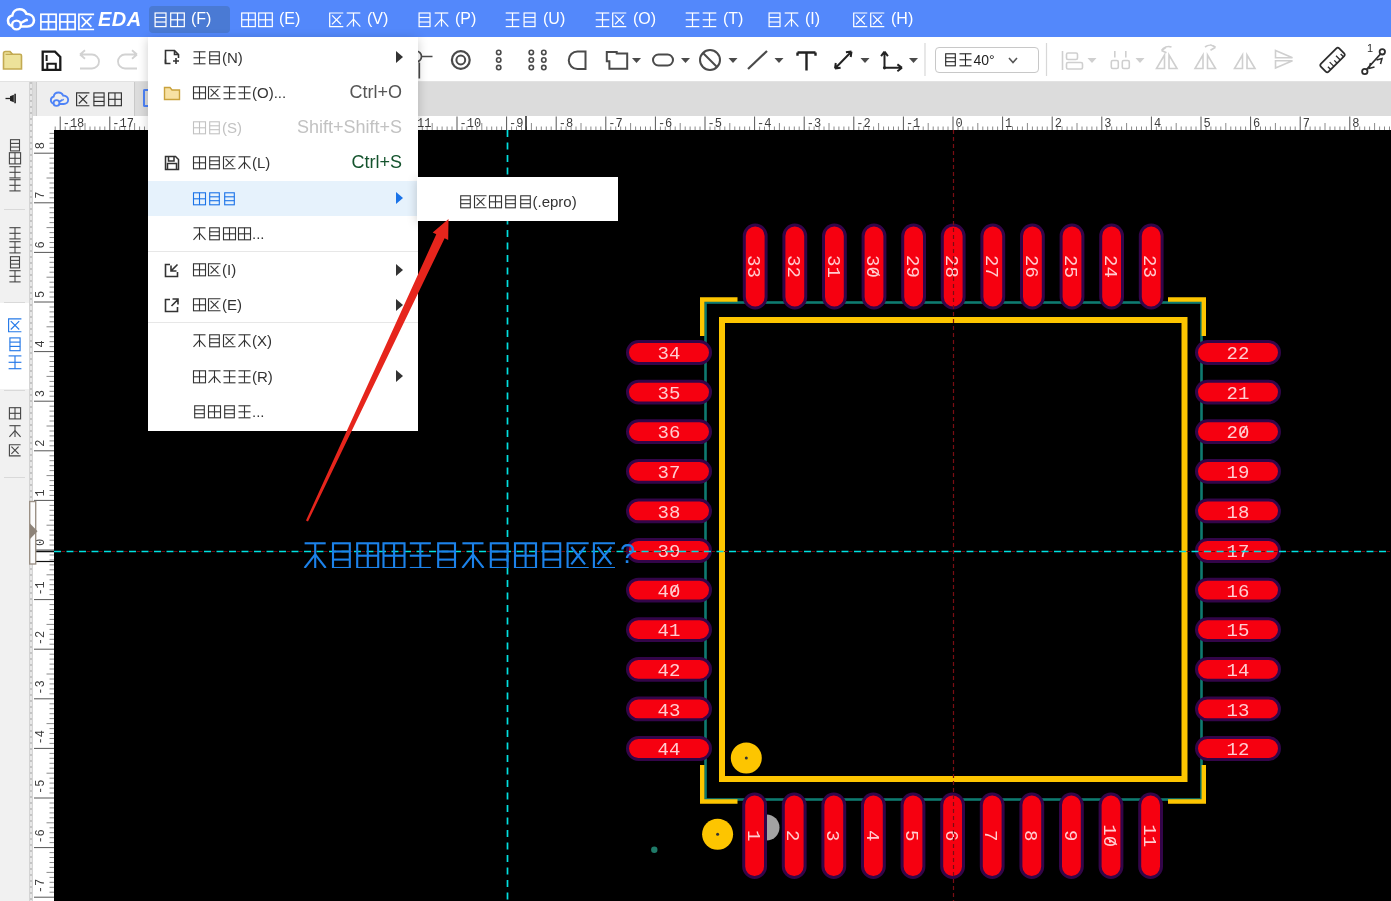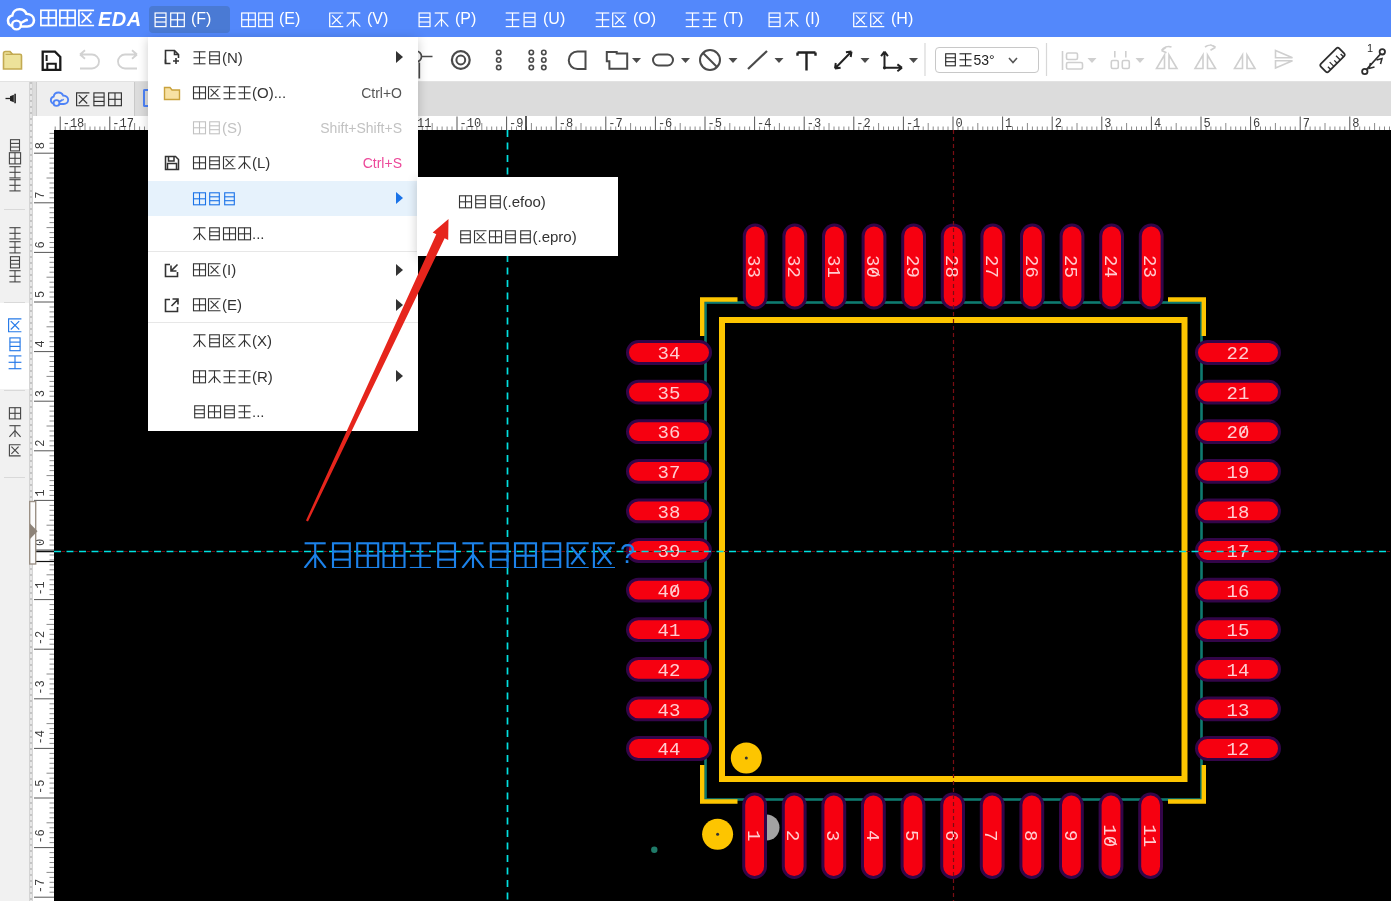--- a/index.html
+++ b/index.html
@@ -8,33 +8,33 @@
 #tabbar{position:absolute;left:0;top:82px;width:1391px;height:34px;background:#dcdcdc}
 #sidebar{position:absolute;left:0;top:82px;width:29px;height:819px;background:#f1f1f1}
 #groove{position:absolute;left:29px;top:82px;width:4px;height:819px;background:#e6e6e6;border-left:1px solid #d4d4d4;border-right:1px solid #d4d4d4;background-image:repeating-linear-gradient(#c4c4c4 0 2px,#e6e6e6 2px 6px)}
 #canvas{position:absolute;left:54px;top:130px;width:1337px;height:771px;background:#000}
 #cornerbox{position:absolute;left:33px;top:116px;width:21px;height:14px;background:#fff}
 #vrulerbg{position:absolute;left:33px;top:130px;width:21px;height:771px;background:#fff}
 #hrulerbg{position:absolute;left:54px;top:116px;width:1337px;height:14px;background:#fff}
 .mrow{display:flex;align-items:center;height:35.2px;font-size:15px;color:#333}
 .mico{width:20px;height:20px;margin-left:14px;flex:none}
 .mlabel{margin-left:10px;display:inline-flex;align-items:center}
-.msc{margin-left:auto;padding-right:16px;color:#666;font-size:14px}
+.msc{margin-left:auto;padding-right:16px;color:#666;font-size:18px}
 .marr{margin-left:auto;margin-right:15px;width:0;height:0;border-left:7px solid #333;border-top:6px solid transparent;border-bottom:6px solid transparent}
 .msep{height:1px;background:#e7e7e7;margin:0}
 </style></head><body>
 <div id="menubar">
     <div class="abs" style="left:148.5px;top:5.5px;width:81px;height:27.5px;background:#4a7ad4;border-radius:4px"></div>
     <svg class="abs" style="left:6px;top:7px" width="30" height="24" viewBox="0 0 30 24">
 <path d="M8.5 19.5 C4.5 19.5 2 17 2 13.8 C2 11 3.8 9 6.3 8.4 C6.8 4.8 9.8 2.2 13.5 2.2 C16.6 2.2 19.3 4 20.4 6.8 C24.6 7 28 9.6 28 13.3 C28 16.9 25.2 19.5 21.3 19.5 Z" fill="none" stroke="#fff" stroke-width="2.6"></path>
 <circle cx="10.5" cy="18" r="4.4" fill="#5388fb" stroke="#fff" stroke-width="2.4"></circle>
 <path d="M14.5 16.2 L19.5 13.4" stroke="#fff" stroke-width="2.4"></path>
 <circle cx="20.5" cy="13" r="1.6" fill="#fff"></circle>
 </svg>
-    <div class="abs" style="left:39px;top:8px;font-size:20px;font-weight:bold;font-style:italic;color:#fff;display:inline-flex;align-items:flex-start">
+    <div class="abs" style="left:39px;top:8px;font-size:20px;font-weight:bold;font-style:italic;color:#fff;display:inline-flex;align-items:flex-end">
       <svg width="57" height="19" viewBox="0 0 57 19" style="flex:none" fill="none" stroke="#fff" stroke-width="1.71">
         <rect x="1.9" y="2.3" width="15.2" height="15.2"></rect>
         <line x1="1.9" y1="9.9" x2="17.1" y2="9.9"></line>
         <line x1="9.5" y1="2.3" x2="9.5" y2="17.5"></line>
         <rect x="20.9" y="2.3" width="15.2" height="15.2"></rect>
         <line x1="20.9" y1="9.9" x2="36.1" y2="9.9"></line>
         <line x1="28.5" y1="2.3" x2="28.5" y2="17.5"></line>
         <path d="M 55.1 2.3 H 39.9 V 17.5 H 55.1" fill="none"></path>
         <line x1="42.6" y1="4.9" x2="52.4" y2="14.8"></line>
         <line x1="52.4" y1="4.9" x2="42.6" y2="14.8"></line>
@@ -220,21 +220,21 @@
     <div class="abs" style="left:934.5px;top:9.5px;width:104.5px;height:26.5px;border:1px solid #c8c8c8;border-radius:4px;display:flex;align-items:center;padding-left:7px;font-size:14px;color:#222">
       <svg width="30" height="15" viewBox="0 0 30 15" style="flex:none" fill="none" stroke="#222" stroke-width="1.10">
         <rect x="2.7" y="1.8" width="9.6" height="12.0"></rect>
         <line x1="2.7" y1="5.8" x2="12.3" y2="5.8"></line>
         <line x1="2.7" y1="9.7" x2="12.3" y2="9.7"></line>
         <line x1="16.5" y1="1.8" x2="28.5" y2="1.8"></line>
         <line x1="16.5" y1="7.8" x2="28.5" y2="7.8"></line>
         <line x1="16.5" y1="13.8" x2="28.5" y2="13.8"></line>
         <line x1="22.5" y1="1.8" x2="22.5" y2="13.8"></line>
       </svg>
-      <span style="margin-left:1px">53°</span>
+      <span style="margin-left:1px">40°</span>
       <svg style="margin-left:12px" width="12" height="8" viewBox="0 0 12 8">
         <path d="M 2 2 L 6 6.5 L 10 2" stroke="#555" stroke-width="1.6" fill="none"></path>
       </svg>
     </div>
   </div>
 <div id="tabbar">
     <div class="abs" style="left:36px;top:0;width:99px;height:34px;background:#eeeeee;border-left:1px solid #c9c9c9;border-right:1px solid #c9c9c9;display:flex;align-items:center">
       <svg style="margin-left:12px" width="21" height="16" viewBox="0 0 30 24" fill="none" stroke="#4e83f7" stroke-width="2.8">
 <path d="M8.5 19.5 C4.5 19.5 2 17 2 13.8 C2 11 3.8 9 6.3 8.4 C6.8 4.8 9.8 2.2 13.5 2.2 C16.6 2.2 19.3 4 20.4 6.8 C24.6 7 28 9.6 28 13.3 C28 16.9 25.2 19.5 21.3 19.5 Z"></path>
 <circle cx="10.5" cy="18" r="4.4" fill="#eeeeee"></circle>
@@ -1067,21 +1067,21 @@
           <path d="M 43.5 1.8 H 31.5 V 13.8 H 43.5" fill="none"></path>
           <line x1="33.6" y1="3.9" x2="41.4" y2="11.7"></line>
           <line x1="41.4" y1="3.9" x2="33.6" y2="11.7"></line>
           <line x1="46.5" y1="1.8" x2="58.5" y2="1.8"></line>
           <line x1="52.5" y1="1.8" x2="52.5" y2="13.8"></line>
           <line x1="52.5" y1="7.2" x2="46.5" y2="13.8"></line>
           <line x1="52.5" y1="7.2" x2="58.5" y2="13.8"></line>
         </svg>
         <span style="color:#333">(L)</span>
       </span>
-      <span class="msc" style="color:#ec4899">Ctrl+S</span>
+      <span class="msc" style="color:#14532d">Ctrl+S</span>
     </div>
     <div style="background:#e6f2fc">
       <div class="mrow ">
         <span class="mico"></span>
         <span class="mlabel" style="color:#1a73e8">
           <svg width="45" height="15" viewBox="0 0 45 15" style="flex:none" fill="none" stroke="#1a73e8" stroke-width="1.10">
             <rect x="1.5" y="1.8" width="12.0" height="12.0"></rect>
             <line x1="1.5" y1="7.8" x2="13.5" y2="7.8"></line>
             <line x1="7.5" y1="1.8" x2="7.5" y2="13.8"></line>
             <rect x="17.7" y="1.8" width="9.6" height="12.0"></rect>
@@ -1216,36 +1216,20 @@
           <line x1="46.5" y1="13.8" x2="58.5" y2="13.8"></line>
           <line x1="52.5" y1="1.8" x2="52.5" y2="13.8"></line>
         </svg>
         <span style="color:#333">...</span>
       </span>
     </div>
   </div>
 <div class="abs" style="left:416.5px;top:177px;width:201px;background:#fff;box-shadow:0 2px 10px rgba(0,0,0,.2);padding:7px 0 2px 0;z-index:45">
     <div class="mrow" style="padding-left:41px">
       <span class="mlabel" style="margin-left:0">
-        <svg width="45" height="15" viewBox="0 0 45 15" style="flex:none" fill="none" stroke="#333" stroke-width="1.10">
-          <rect x="1.5" y="1.8" width="12.0" height="12.0"></rect>
-          <line x1="1.5" y1="7.8" x2="13.5" y2="7.8"></line>
-          <line x1="7.5" y1="1.8" x2="7.5" y2="13.8"></line>
-          <rect x="17.7" y="1.8" width="9.6" height="12.0"></rect>
-          <line x1="17.7" y1="5.8" x2="27.3" y2="5.8"></line>
-          <line x1="17.7" y1="9.7" x2="27.3" y2="9.7"></line>
-          <rect x="32.7" y="1.8" width="9.6" height="12.0"></rect>
-          <line x1="32.7" y1="5.8" x2="42.3" y2="5.8"></line>
-          <line x1="32.7" y1="9.7" x2="42.3" y2="9.7"></line>
-        </svg>
-        <span>(.efoo)</span>
-      </span>
-    </div>
-    <div class="mrow" style="padding-left:41px">
-      <span class="mlabel" style="margin-left:0">
         <svg width="75" height="15" viewBox="0 0 75 15" style="flex:none" fill="none" stroke="#333" stroke-width="1.10">
           <rect x="2.7" y="1.8" width="9.6" height="12.0"></rect>
           <line x1="2.7" y1="5.8" x2="12.3" y2="5.8"></line>
           <line x1="2.7" y1="9.7" x2="12.3" y2="9.7"></line>
           <path d="M 28.5 1.8 H 16.5 V 13.8 H 28.5" fill="none"></path>
           <line x1="18.6" y1="3.9" x2="26.4" y2="11.7"></line>
           <line x1="26.4" y1="3.9" x2="18.6" y2="11.7"></line>
           <rect x="31.5" y="1.8" width="12.0" height="12.0"></rect>
           <line x1="31.5" y1="7.8" x2="43.5" y2="7.8"></line>
           <line x1="37.5" y1="1.8" x2="37.5" y2="13.8"></line>

